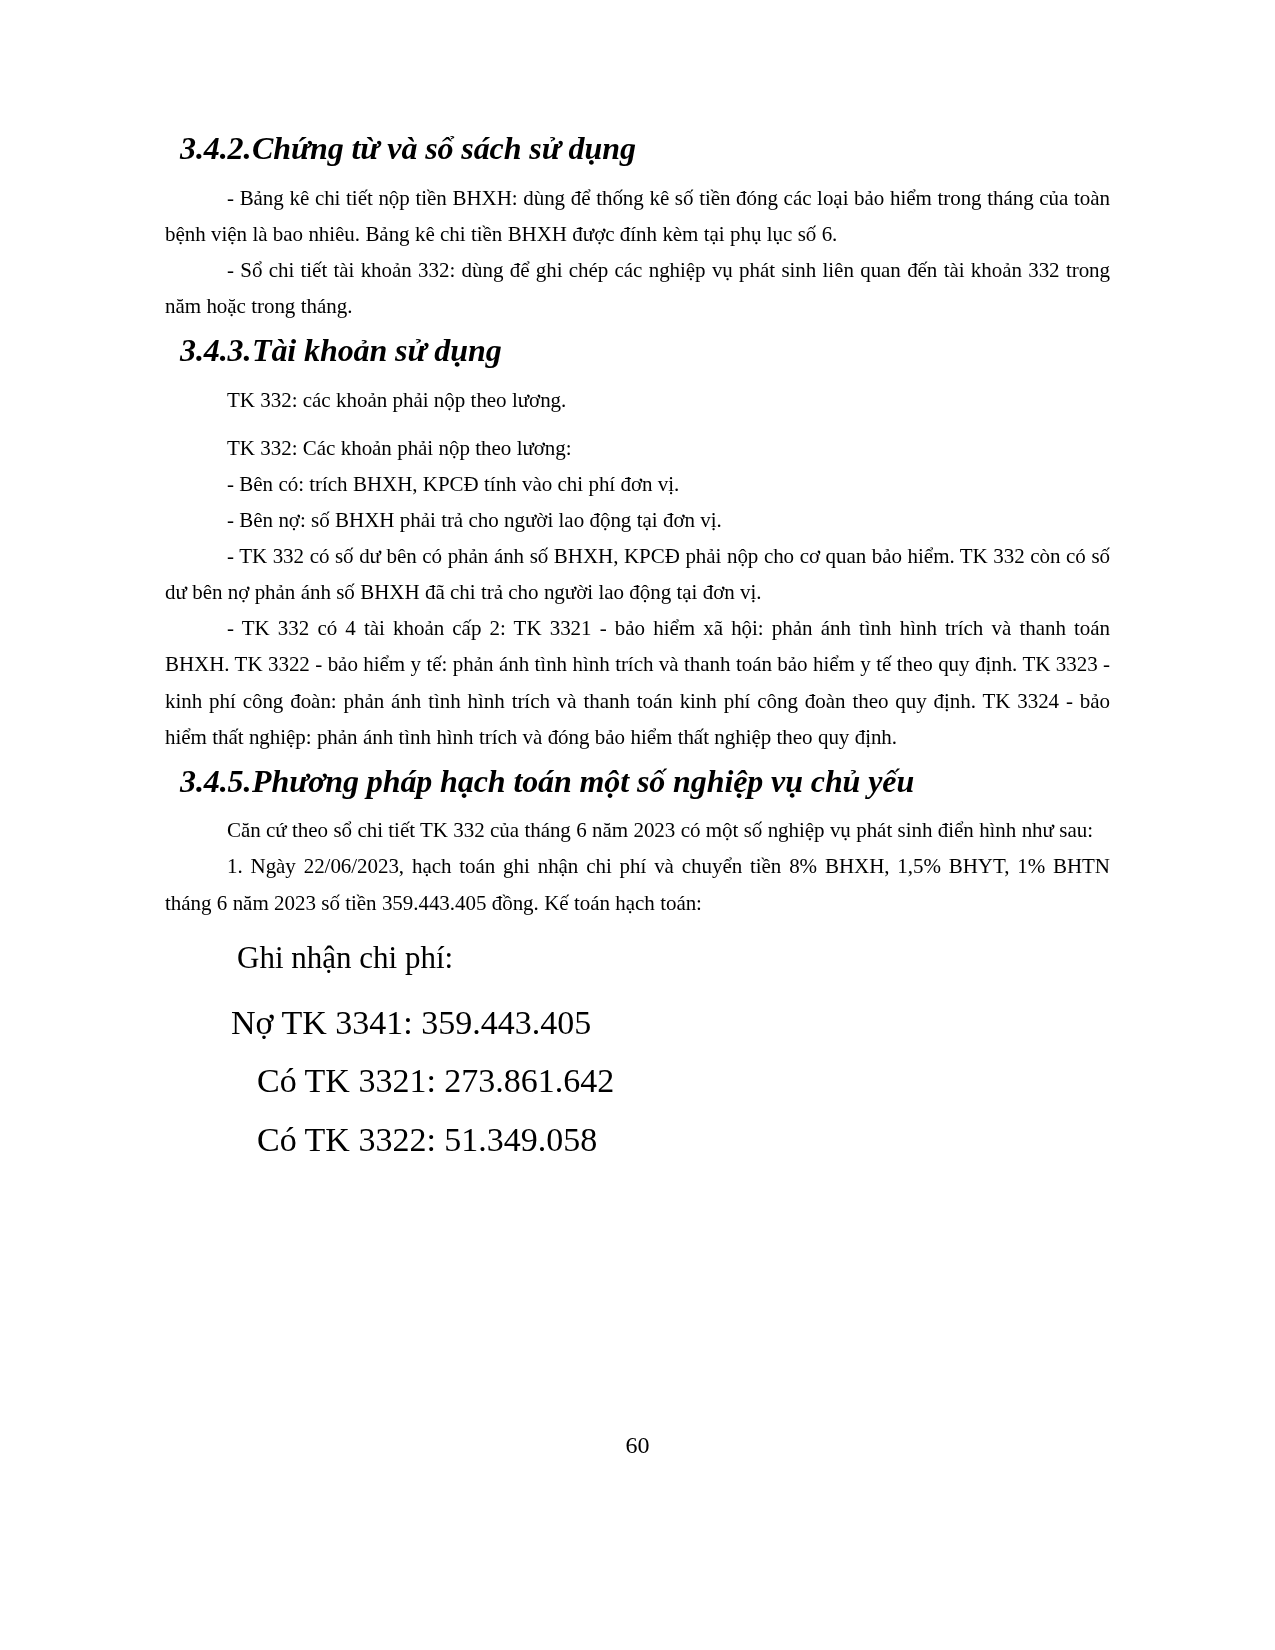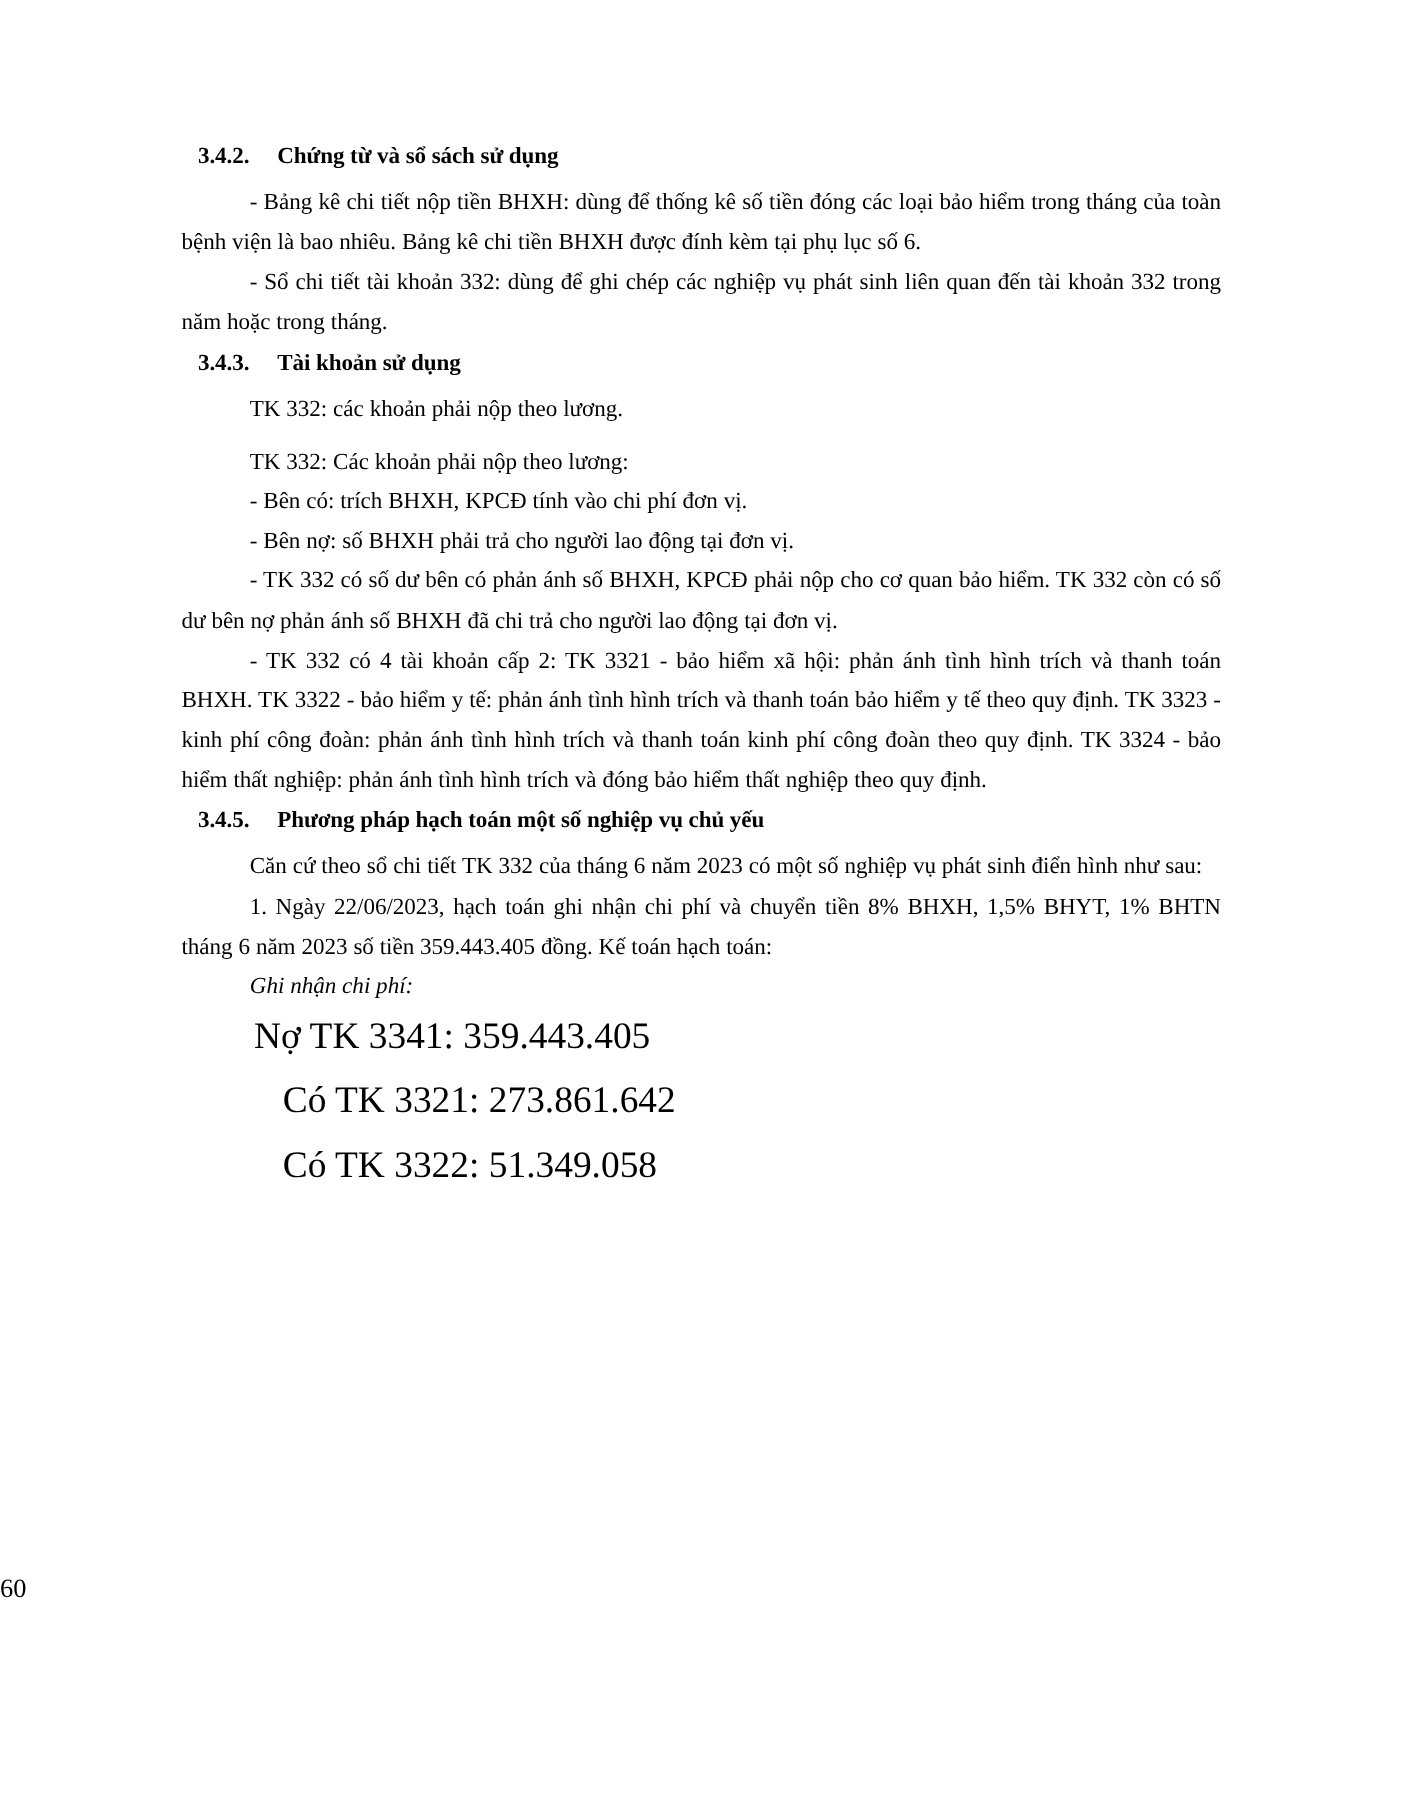--- a/index.html
+++ b/index.html
@@ -21,25 +21,26 @@
     position: absolute;
     left: 165px;
     top: 128px;
     width: 945px;
   }
   
   .heading {
     display: flex;
     align-items: center;
     font-weight: bold;
-    font-size: 21px;
+    font-size: 32px;
     line-height: 1.30;
     margin: 0 0 4px 0;
     padding-left: 15px;
     letter-spacing: -0.1px;
+    font-style: italic;
   }
   .heading .num {
     flex: 0 0 auto;
     width: 72px;
   }
   .heading .htext {
     flex: 1 1 auto;
   }
   
   .para {
@@ -65,33 +66,33 @@
   .entry {
     font-size: 34px;
     line-height: 1.72;
     margin: 0;
     white-space: pre;
   }
   .entry.debit  { padding-left: 66px; }
   .entry.credit { padding-left: 92px; }
 
   .note-italic {
-    font-size: 21px;
+    font-size: 31px;
     line-height: 1.72;
-    margin: 0;
+    margin: 10px;
     padding-left: 62px;
-    font-style: italic;
   }
 
   
   .page-number {
     position: absolute;
     left: 0;
     right: 0;
     top: 1432px;
+    text-align: center;
     font-size: 24px;
     font-family: "Liberation Serif", "DejaVu Serif", serif;
   }
 </style>
 </head>
 <body>
 
 <div class="page">
   <div class="content">
 

